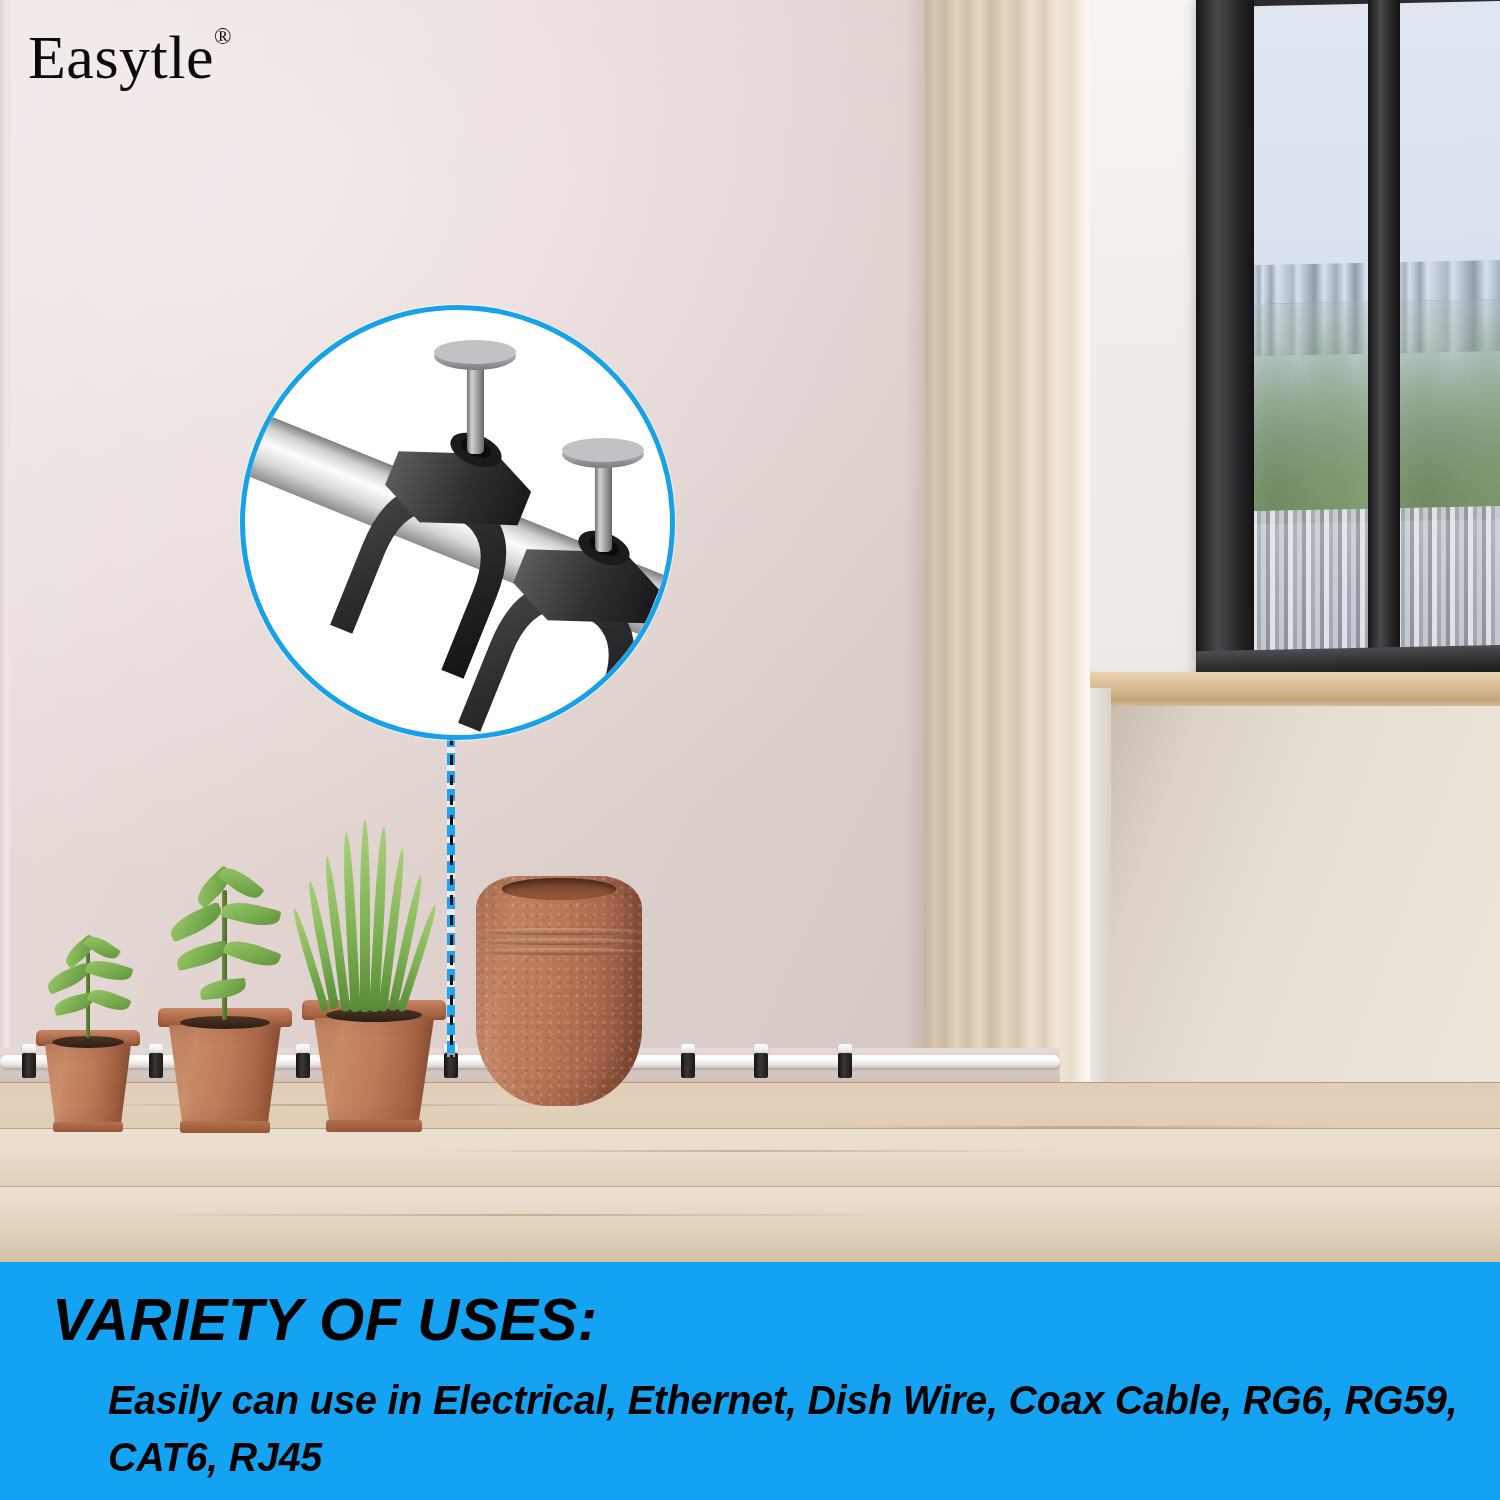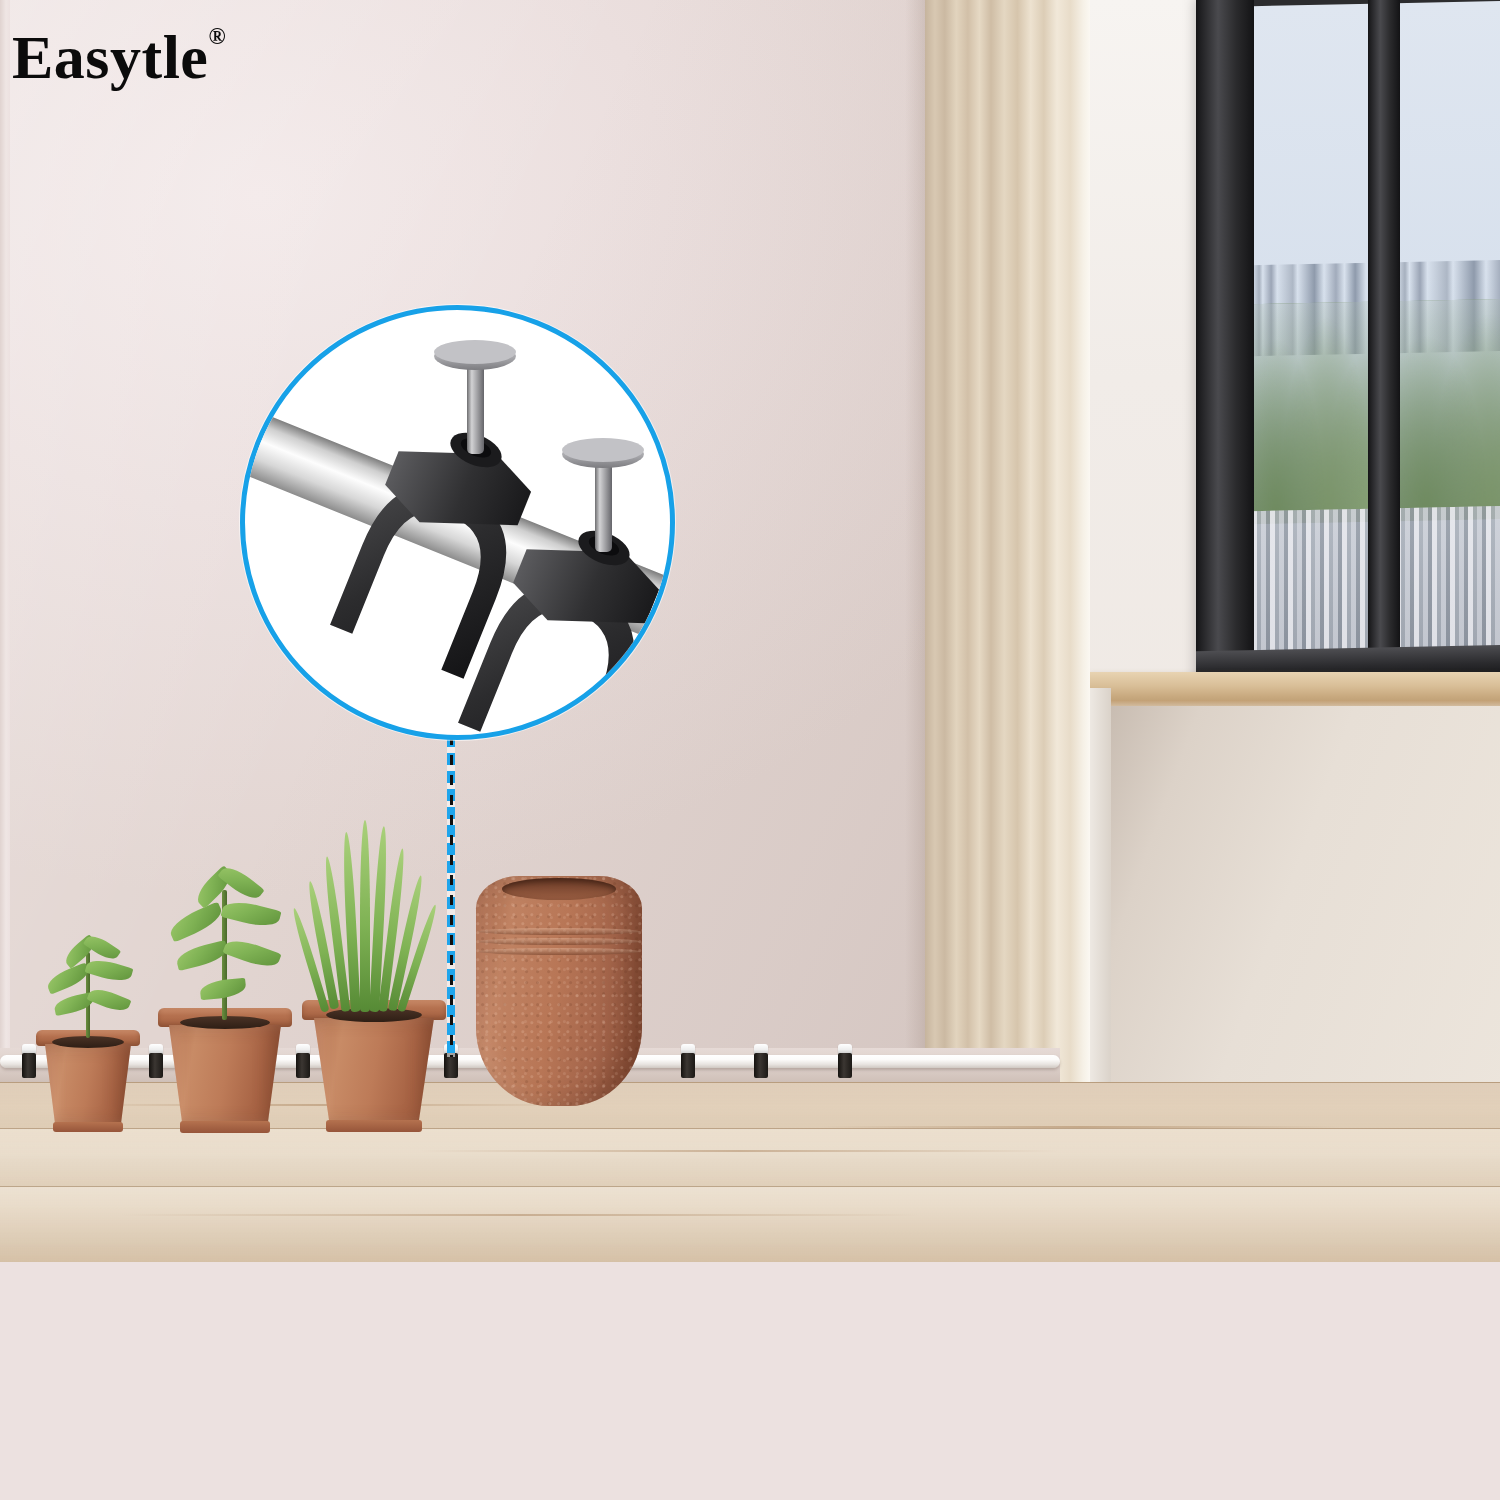--- a/index.html
+++ b/index.html
@@ -239,23 +239,23 @@
     position:absolute;left:447px;top:735px;width:8px;height:322px;
     background:repeating-linear-gradient(180deg,#1FA5EC 0 12px, rgba(255,255,255,.55) 12px 18px);
   }
   .pointer-core{
     position:absolute;left:450px;top:735px;width:3px;height:322px;
     background:repeating-linear-gradient(180deg,#101010 0 10px, rgba(255,255,255,0) 10px 20px);
   }
 
   
   .brand{
-    position:absolute;left:12px;top:26px;
+    position:absolute;left:28px;top:26px;
     font-family:"Liberation Serif",serif;
-    font-size:62px;font-weight:700;color:#0B0B0B;letter-spacing:.5px;
+    font-size:62px;font-weight:400;color:#0B0B0B;letter-spacing:.5px;
     line-height:1;
   }
   .brand sup{font-size:23px;vertical-align:super;top:-.55em;position:relative;}
 
   .headline{
     position:absolute;left:96px;top:196px;width:660px;
     font-family:"Liberation Sans",sans-serif;
     font-style:italic;font-weight:bold;
     font-size:31px;line-height:1.32;
     color:#1E90E8;
@@ -487,14 +487,18 @@
         </g>
       </svg>
     </div>
   </div>
 
   <div class="brand">
     <span>Easytle</span><sup>®</sup>
   </div>
 
 
+  <div class="banner">
+    <div class="banner-title">VARIETY OF USES:</div>
+    <div class="banner-sub">Easily can use in Electrical, Ethernet, Dish Wire, Coax Cable, RG6, RG59, CAT6, RJ45</div>
+  </div>
 
 </div>
 
 </body></html>

